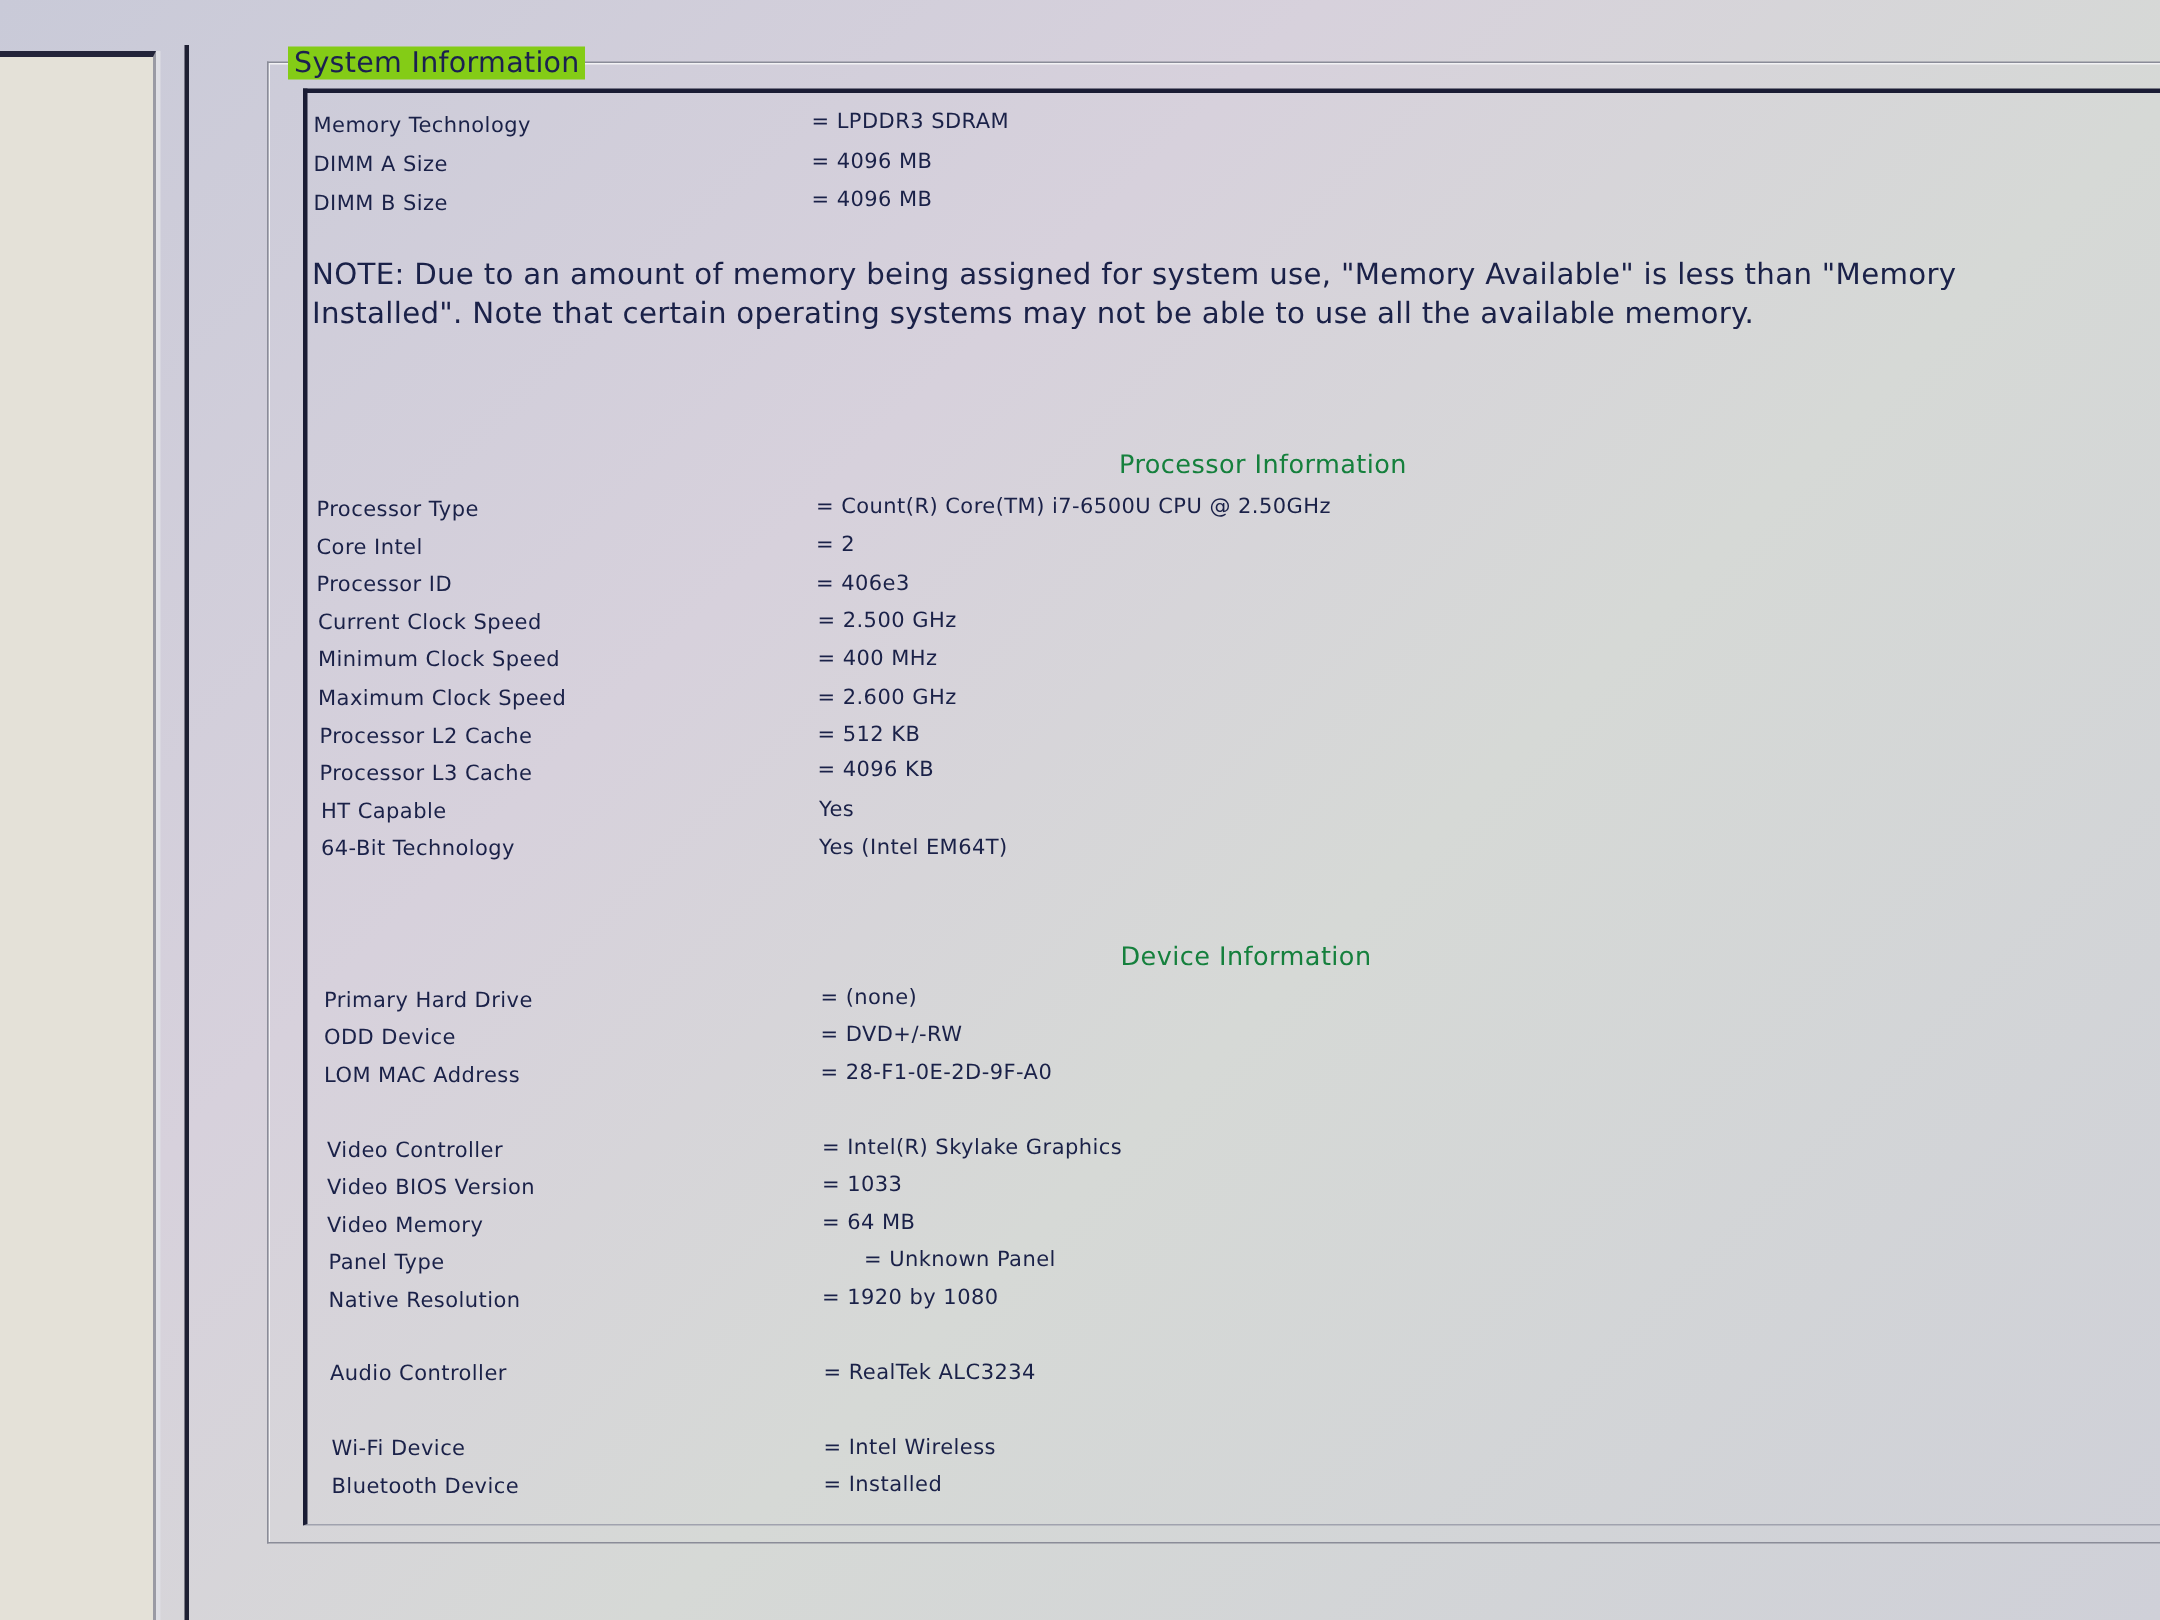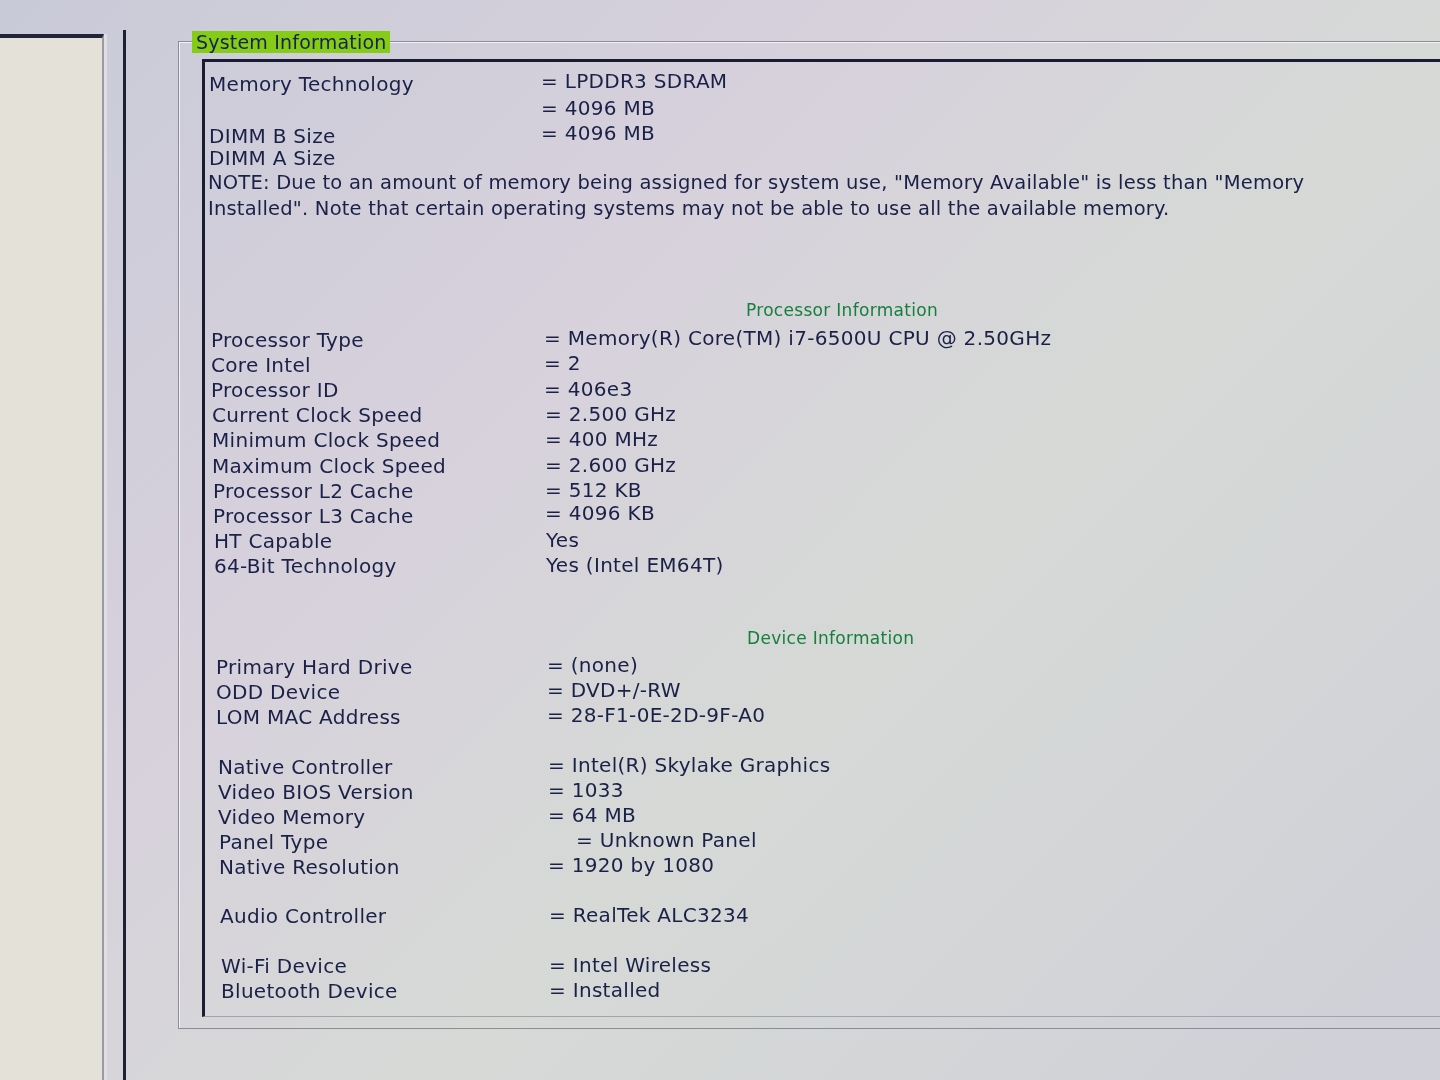--- a/index.html
+++ b/index.html
@@ -32,21 +32,21 @@
     font-size:19px; color:#1b2050; background:#84cc16; letter-spacing:0.2px;
   }
   
   .inner-panel {
     position:absolute; left:202px; top:59px; width:1260px; height:954px;
     border-top:3px solid #1a1c34;
     border-left:3px solid #1a1c34;
     border-bottom:1px solid #a0a2ae;
   }
   .row {
-    position:absolute; height:25px; font-size:20px; line-height:25px; white-space:nowrap;
+    position:absolute; height:25px; font-size:14px; line-height:25px; white-space:nowrap;
     letter-spacing:0.3px;
     text-align:center;
   }
   .section-heading {
     position:absolute; font-size:17px; white-space:nowrap; color:#15803d; letter-spacing:0.3px;
   }
   .note {
     position:absolute; left:208px; top:170px; width:1190px;
     font-size:19.5px; line-height:26px; color:#1a2148; letter-spacing:0.2px;
   }
@@ -58,32 +58,32 @@
 <div class="nav-divider"></div>
 
 <div class="group-box"></div>
 <div class="group-title">System Information</div>
 
 <div class="inner-panel"></div>
 
 <div>
   <div class="row" style="left:209px;top:72px;">Memory Technology</div>
   <div class="row" style="left:541px;top:69px;">= LPDDR3 SDRAM</div>
-  <div class="row" style="left:209px;top:98px;margin-top:48px;">DIMM A Size</div>
+  <div class="row" style="left:209px;top:98px;">DIMM A Size</div>
   <div class="row" style="left:541px;top:96px;">= 4096 MB</div>
   <div class="row" style="left:209px;top:124px;">DIMM B Size</div>
   <div class="row" style="left:541px;top:121px;">= 4096 MB</div>
   <div class="note">NOTE: Due to an amount of memory being assigned for system use, "Memory Available" is less than "Memory Installed". Note that certain operating systems may not be able to use all the available memory.</div>
 </div>
 
 <div>
   <div class="section-heading" style="left:746px;top:300px;">Processor Information</div>
 
   <div class="row" style="left:211px;top:328px;">Processor Type</div>
-  <div class="row" style="left:544px;top:326px;">= Memory(R) Core(TM) i7-6500U CPU @ 2.50GHz</div>
+  <div class="row" style="left:544px;top:326px;">= Count(R) Core(TM) i7-6500U CPU @ 2.50GHz</div>
 
   <div class="row" style="left:211px;top:353px;">Core Intel</div>
   <div class="row" style="left:544px;top:351px;">= 2</div>
 
   <div class="row" style="left:211px;top:378px;">Processor ID</div>
   <div class="row" style="left:544px;top:377px;">= 406e3</div>
 
   <div class="row" style="left:212px;top:403px;">Current Clock Speed</div>
   <div class="row" style="left:545px;top:402px;">= 2.500 GHz</div>
 
@@ -109,21 +109,21 @@
 <div>
   <div class="section-heading" style="left:747px;top:628px;">Device Information</div>
 
   <div class="row" style="left:216px;top:655px;">Primary Hard Drive</div>
   <div class="row" style="left:547px;top:653px;">= (none)</div>
   <div class="row" style="left:216px;top:680px;">ODD Device</div>
   <div class="row" style="left:547px;top:678px;">= DVD+/-RW</div>
   <div class="row" style="left:216px;top:705px;">LOM MAC Address</div>
   <div class="row" style="left:547px;top:703px;">= 28-F1-0E-2D-9F-A0</div>
 
-  <div class="row" style="left:218px;top:755px;">Native Controller</div>
+  <div class="row" style="left:218px;top:755px;">Video Controller</div>
   <div class="row" style="left:548px;top:753px;">= Intel(R) Skylake Graphics</div>
   <div class="row" style="left:218px;top:780px;">Video BIOS Version</div>
   <div class="row" style="left:548px;top:778px;">= 1033</div>
   <div class="row" style="left:218px;top:805px;">Video Memory</div>
   <div class="row" style="left:548px;top:803px;">= 64 MB</div>
   <div class="row" style="left:219px;top:830px;">Panel Type</div>
   <div class="row" style="left:548px;top:828px;margin-left:28px;">= Unknown Panel</div>
   <div class="row" style="left:219px;top:855px;">Native Resolution</div>
   <div class="row" style="left:548px;top:853px;">= 1920 by 1080</div>
 

